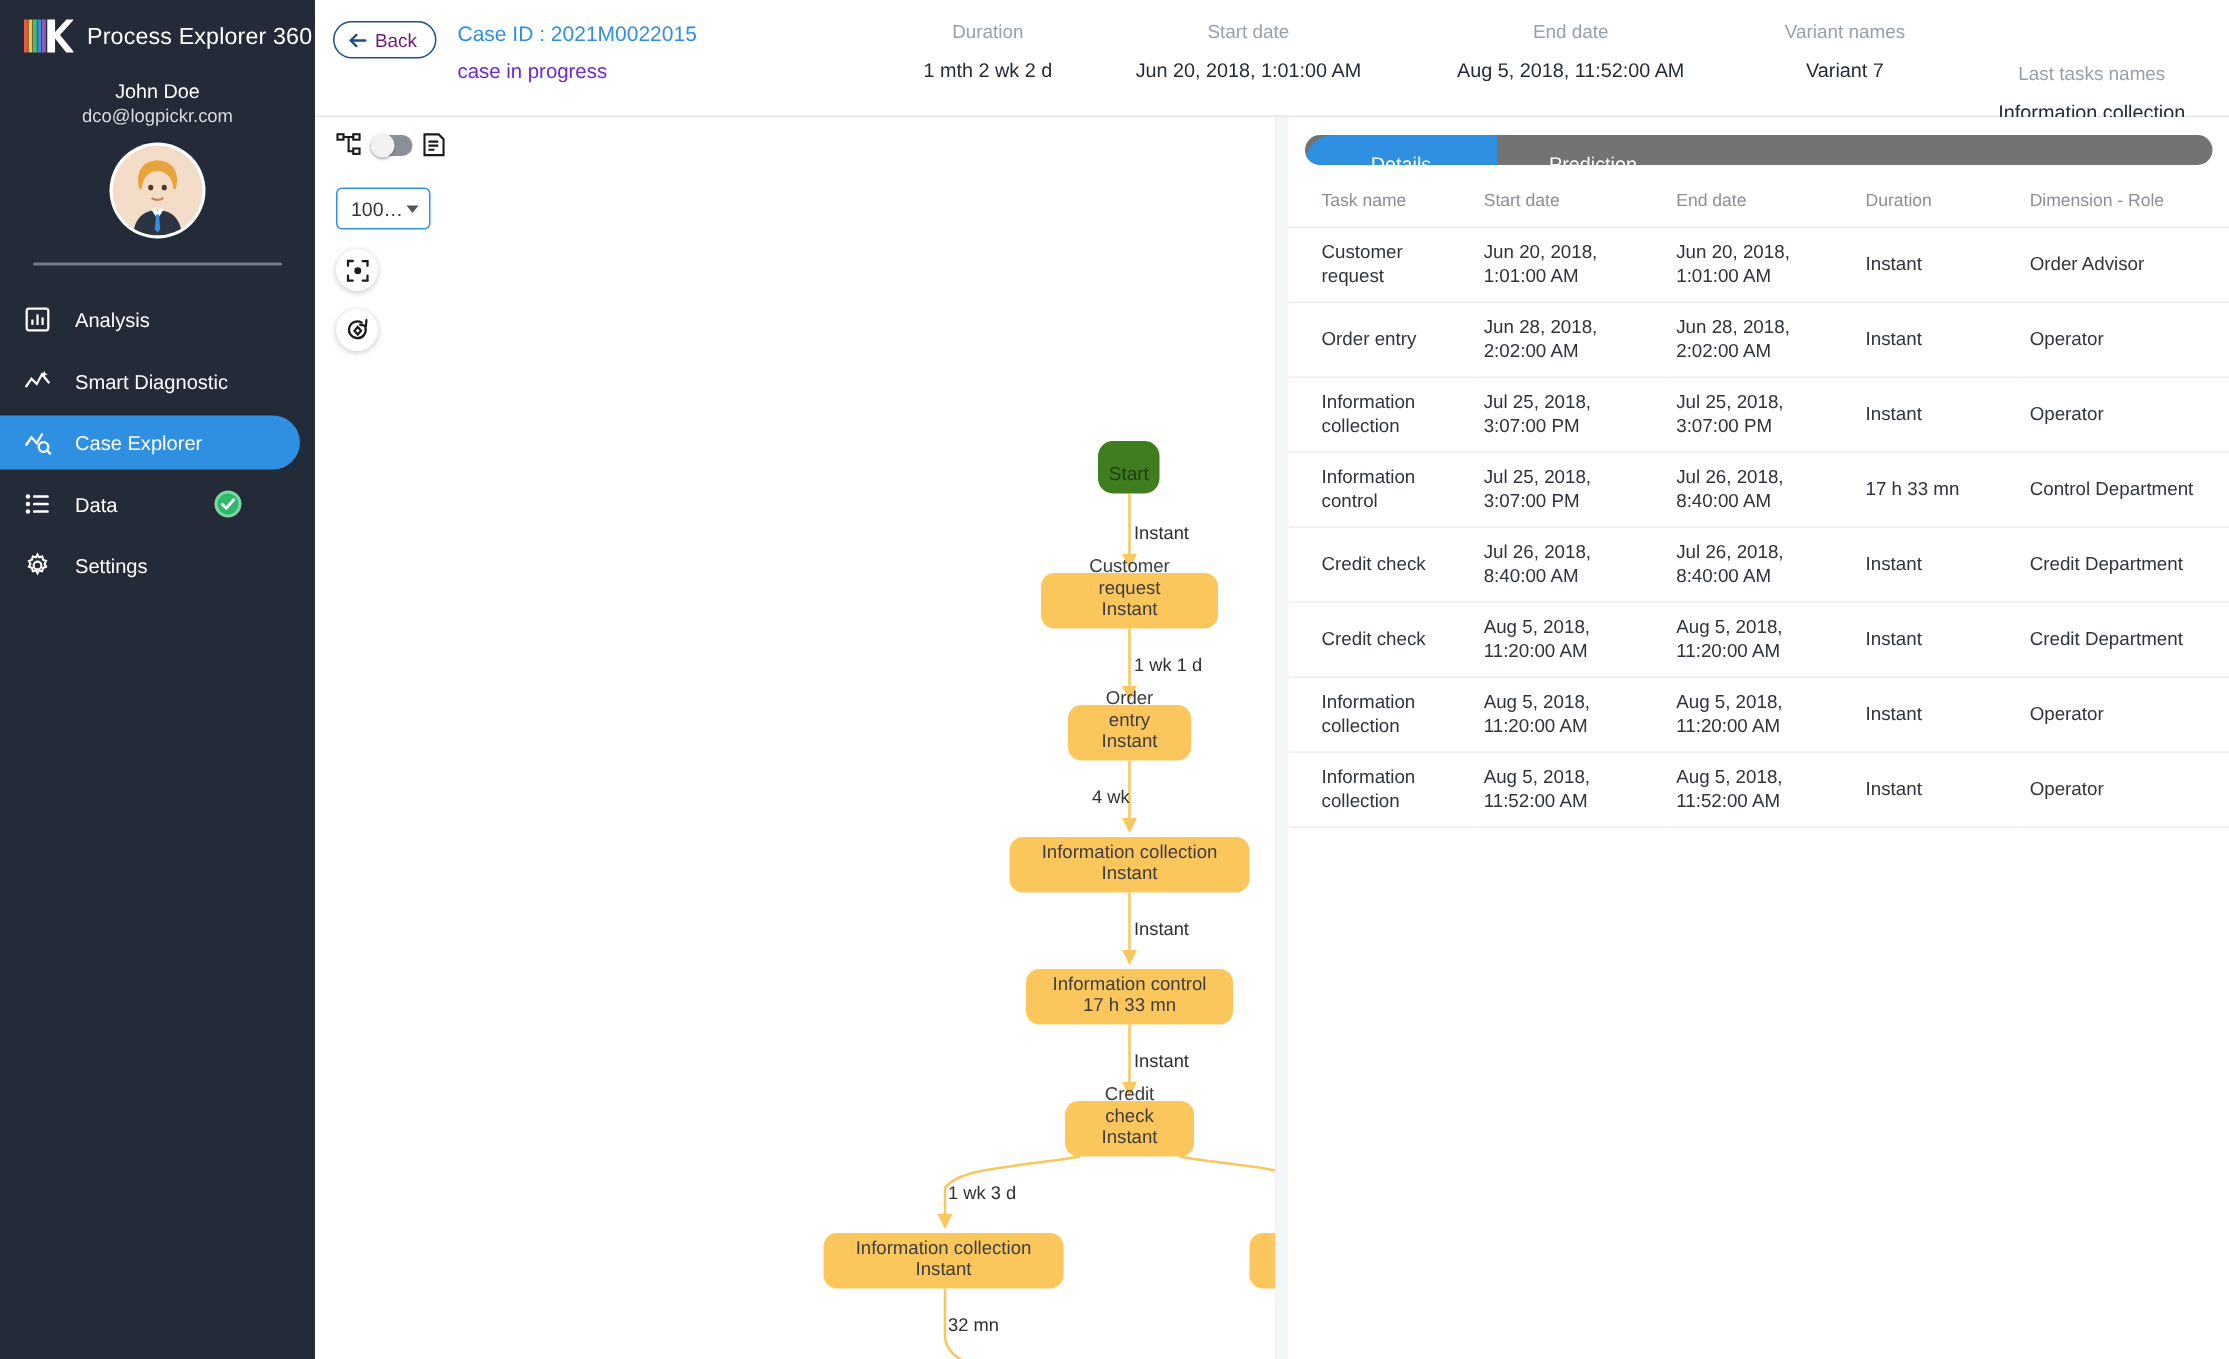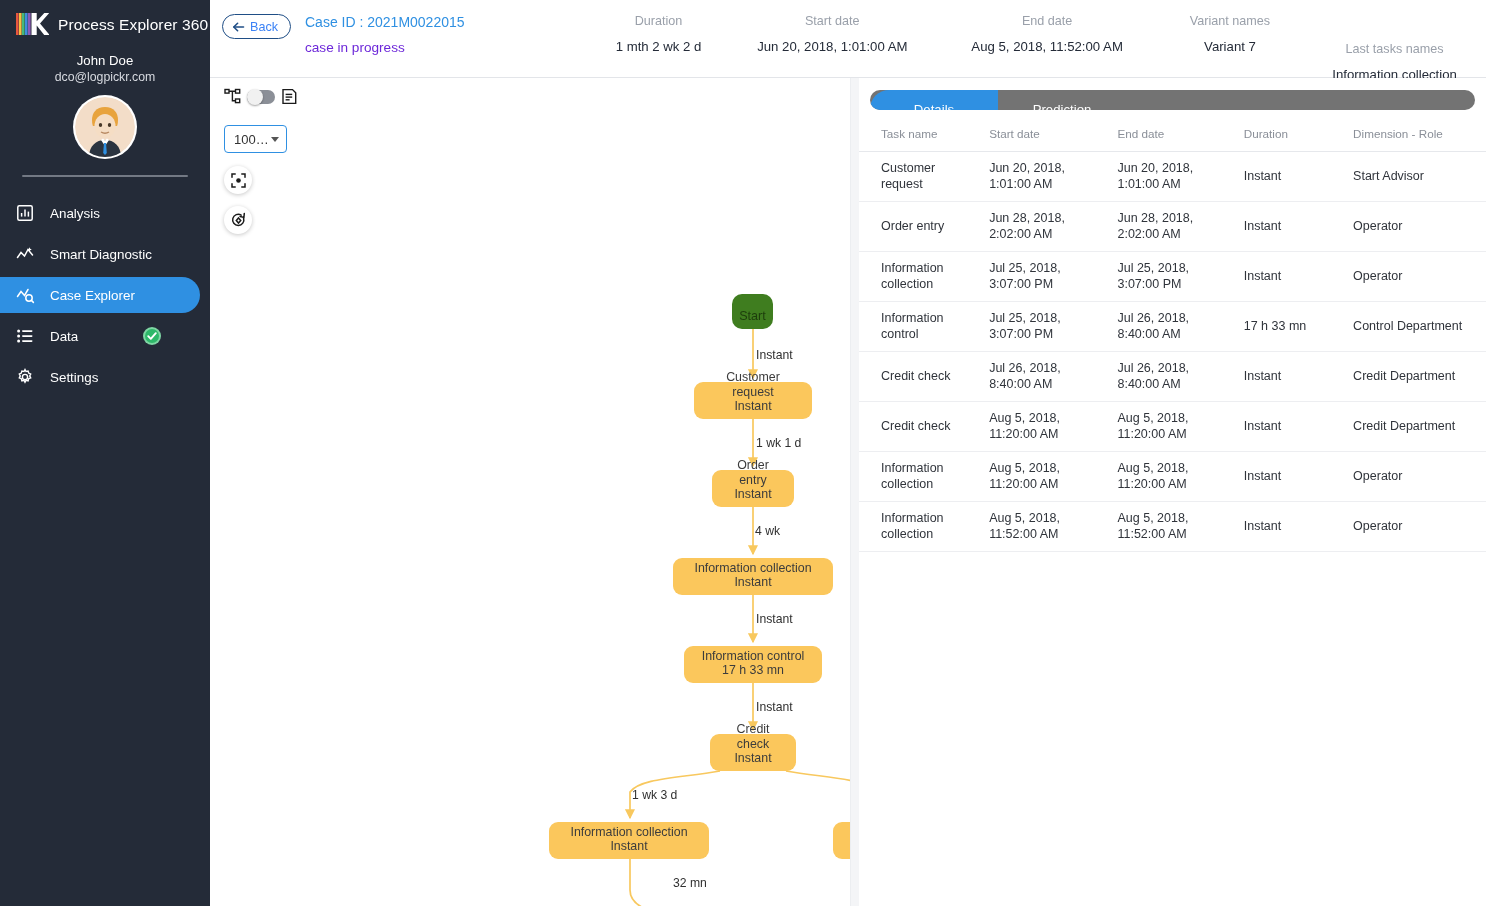--- a/index.html
+++ b/index.html
@@ -65,21 +65,21 @@
     height: 78px; background: #fff; flex: 0 0 78px;
     display: flex; align-items: flex-start;
     border-bottom: 1px solid #e3e5e9;
     position: relative;
   }
   .tb-left { display: flex; align-items: flex-start; padding: 12px 0 0 12px; }
   .back-btn {
     display: inline-flex; align-items: center; gap: 5px;
     height: 25px; padding: 0 12px 0 9px;
     border: 1.4px solid #1f4e86; border-radius: 13px;
-    background: #fff; color: #3b82f6;
+    background: #fff; color: #701a75;
     font-size: 12.6px; cursor: pointer;
     margin-top: 2px;
   }
   .back-btn svg { display: block; }
   .case-col { margin-left: 14px; }
   .case-id {
     font-size: 14px; color: #2f90e2; line-height: 20px;
     cursor: pointer; white-space: nowrap;
   }
   .case-state {
@@ -432,25 +432,25 @@
             </div>
             <div class="node task" style="left: 339px; top: 744px; width: 160px; height: 37px;">
               <div>Information collection</div>
               <div class="n-dur">Instant</div>
             </div>
             <div class="node task" style="left: 623px; top: 744px; width: 86px; height: 37px;">
               <div>Credit check</div>
             </div>
             <div class="edge-label" style="left: 546px; top: 270px;">Instant</div>
             <div class="edge-label" style="left: 546px; top: 358px;">1 wk 1 d</div>
-            <div class="edge-label" style="left: 545px; top: 446px;">4 wk</div>
+            <div class="edge-label" style="left: 518px; top: 446px;">4 wk</div>
             <div class="edge-label" style="left: 546px; top: 534px;">Instant</div>
             <div class="edge-label" style="left: 546px; top: 622px;">Instant</div>
             <div class="edge-label" style="left: 422px; top: 710px;">1 wk 3 d</div>
-            <div class="edge-label" style="left: 422px; top: 798px; padding-left: 41px;">32 mn</div>
+            <div class="edge-label" style="left: 422px; top: 798px;">32 mn</div>
           </div>
       </div>
 
       <div class="right-panel">
         <div class="tabs">
           <div class="tab first active">
             <span>Details</span>
           </div>
           <div class="tab second">
             <span>Prediction</span>
@@ -466,21 +466,21 @@
               <th class="c-dur">Duration</th>
               <th class="c-dim">Dimension - Role</th>
             </tr>
           </thead>
           <tbody id="tasks-body">
               <tr>
                 <td class="c-task">Customer request</td>
                 <td class="c-start">Jun 20, 2018, 1:01:00 AM</td>
                 <td class="c-end">Jun 20, 2018, 1:01:00 AM</td>
                 <td class="c-dur">Instant</td>
-                <td class="c-dim">Start Advisor</td>
+                <td class="c-dim">Order Advisor</td>
               </tr>
               <tr>
                 <td class="c-task">Order entry</td>
                 <td class="c-start">Jun 28, 2018, 2:02:00 AM</td>
                 <td class="c-end">Jun 28, 2018, 2:02:00 AM</td>
                 <td class="c-dur">Instant</td>
                 <td class="c-dim">Operator</td>
               </tr>
               <tr>
                 <td class="c-task">Information collection</td>

